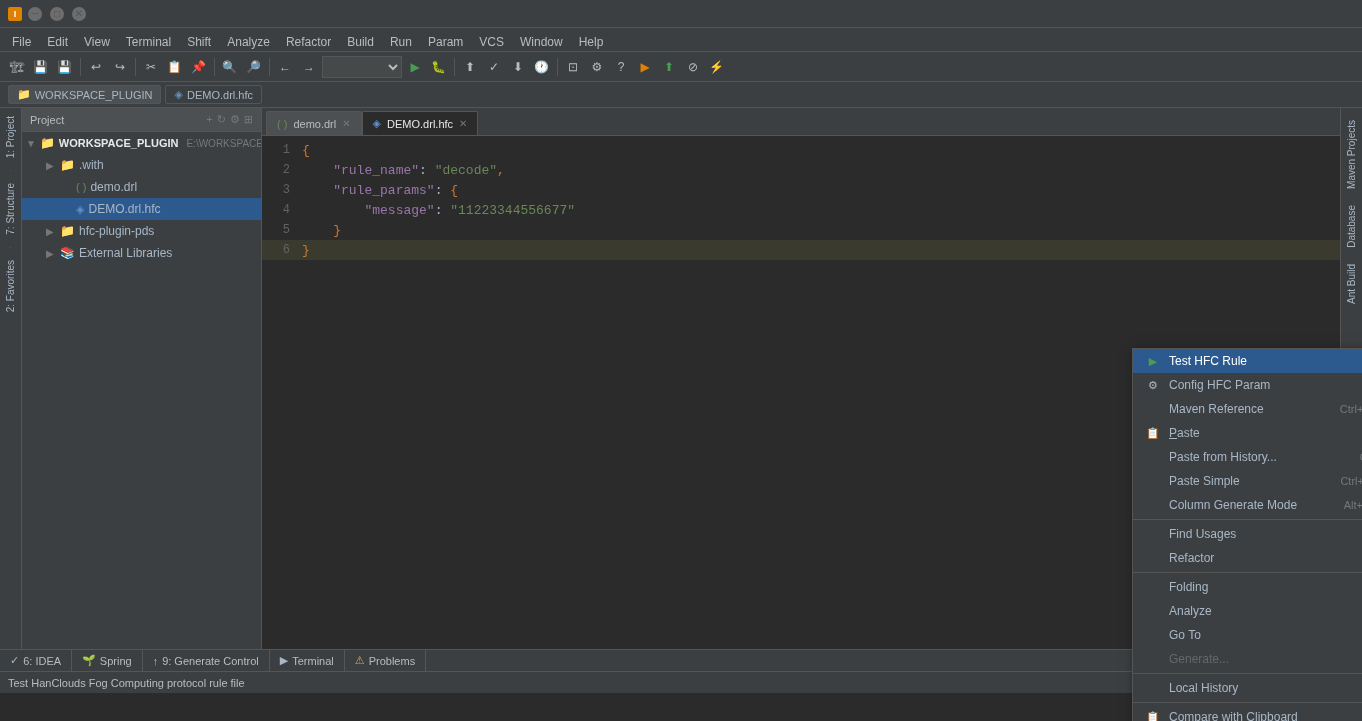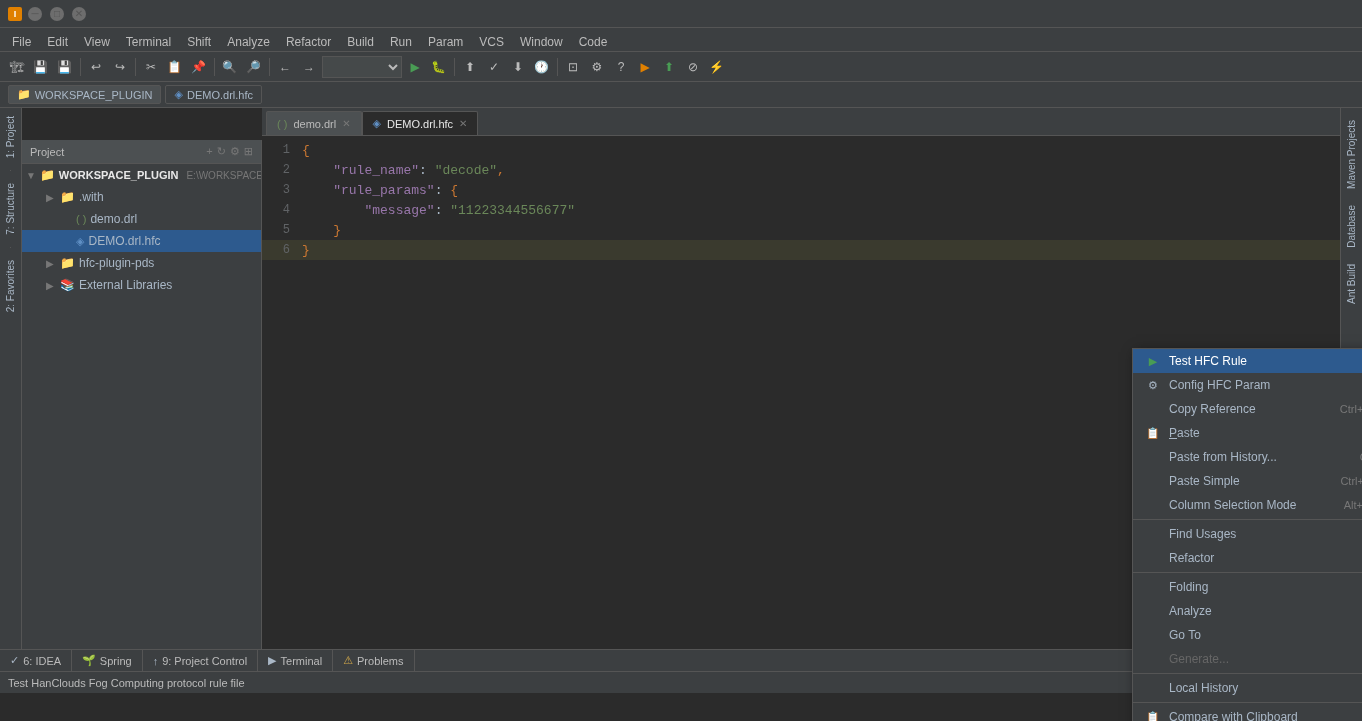--- a/index.html
+++ b/index.html
@@ -111,21 +111,20 @@
       height: calc(721px - 28px - 24px - 30px - 26px - 28px - 22px - 22px);
       height: 541px;
     }
 
     
     #project-tree {
       width: 240px;
       background: #3c3f41;
       border-right: 1px solid #555;
       overflow: hidden;
-      margin-top: 32px;
     }
     .tree-header {
       background: #4c5052;
       height: 24px;
       display: flex;
       align-items: center;
       padding: 0 8px;
       font-size: 11px;
       color: #bbbbbb;
       border-bottom: 1px solid #555;
@@ -323,21 +322,21 @@
   <div class="menu-item">View</div>
   <div class="menu-item">Terminal</div>
   <div class="menu-item">Shift</div>
   <div class="menu-item">Analyze</div>
   <div class="menu-item">Refactor</div>
   <div class="menu-item">Build</div>
   <div class="menu-item">Run</div>
   <div class="menu-item">Param</div>
   <div class="menu-item">VCS</div>
   <div class="menu-item">Window</div>
-  <div class="menu-item">Code</div>
+  <div class="menu-item">Help</div>
 </div>
 
 <div id="toolbar">
   <div class="toolbar-btn">🏗</div>
   <div class="toolbar-btn">💾</div>
   <div class="toolbar-btn">💾</div>
   <div class="toolbar-sep"></div>
   <div class="toolbar-btn">↩</div>
   <div class="toolbar-btn">↪</div>
   <div class="toolbar-sep"></div>
@@ -484,21 +483,21 @@
         <span class="ctx-label">Test HFC Rule</span>
       </div>
 
       <div class="ctx-item">
         <span class="ctx-icon">⚙</span>
         <span class="ctx-label">Config HFC Param</span>
       </div>
 
       <div class="ctx-item">
         <span class="ctx-icon"></span>
-        <span class="ctx-label">Copy Reference</span>
+        <span class="ctx-label">Maven Reference</span>
         <span class="shortcut">Ctrl+Alt+Shift+C</span>
       </div>
 
       <div class="ctx-item">
         <span class="ctx-icon">📋</span>
         <span class="ctx-label"><span class="underline">P</span>aste</span>
 
       </div>
 
       <div class="ctx-item">
@@ -508,21 +507,21 @@
       </div>
 
       <div class="ctx-item">
         <span class="ctx-icon"></span>
         <span class="ctx-label">Paste Simple</span>
         <span class="shortcut">Ctrl+Alt+Shift+V</span>
       </div>
 
       <div class="ctx-item">
         <span class="ctx-icon"></span>
-        <span class="ctx-label">Column Selection Mode</span>
+        <span class="ctx-label">Column Generate Mode</span>
         <span class="shortcut">Alt+Shift+Insert</span>
       </div>
       <div class="ctx-separator"></div>
 
       <div class="ctx-item">
         <span class="ctx-icon"></span>
         <span class="ctx-label">Find Usages</span>
 
       </div>
 
@@ -586,21 +585,21 @@
   <div class="bottom-tab">
     <span style="color:#a9b7c6;">✓</span>
     <span>6: IDEA</span>
   </div>
   <div class="bottom-tab">
     <span style="color:#499c54;">🌱</span>
     <span>Spring</span>
   </div>
   <div class="bottom-tab">
     <span style="color:#a9b7c6;">↑</span>
-    <span>9: Project Control</span>
+    <span>9: Generate Control</span>
   </div>
   <div class="bottom-tab">
     <span style="color:#a9b7c6;">▶</span>
     <span>Terminal</span>
   </div>
   <div class="bottom-tab">
     <span style="color:#d0a74a;">⚠</span>
     <span>Problems</span>
   </div>
   <div style="margin-left:auto;display:flex;align-items:center;">

